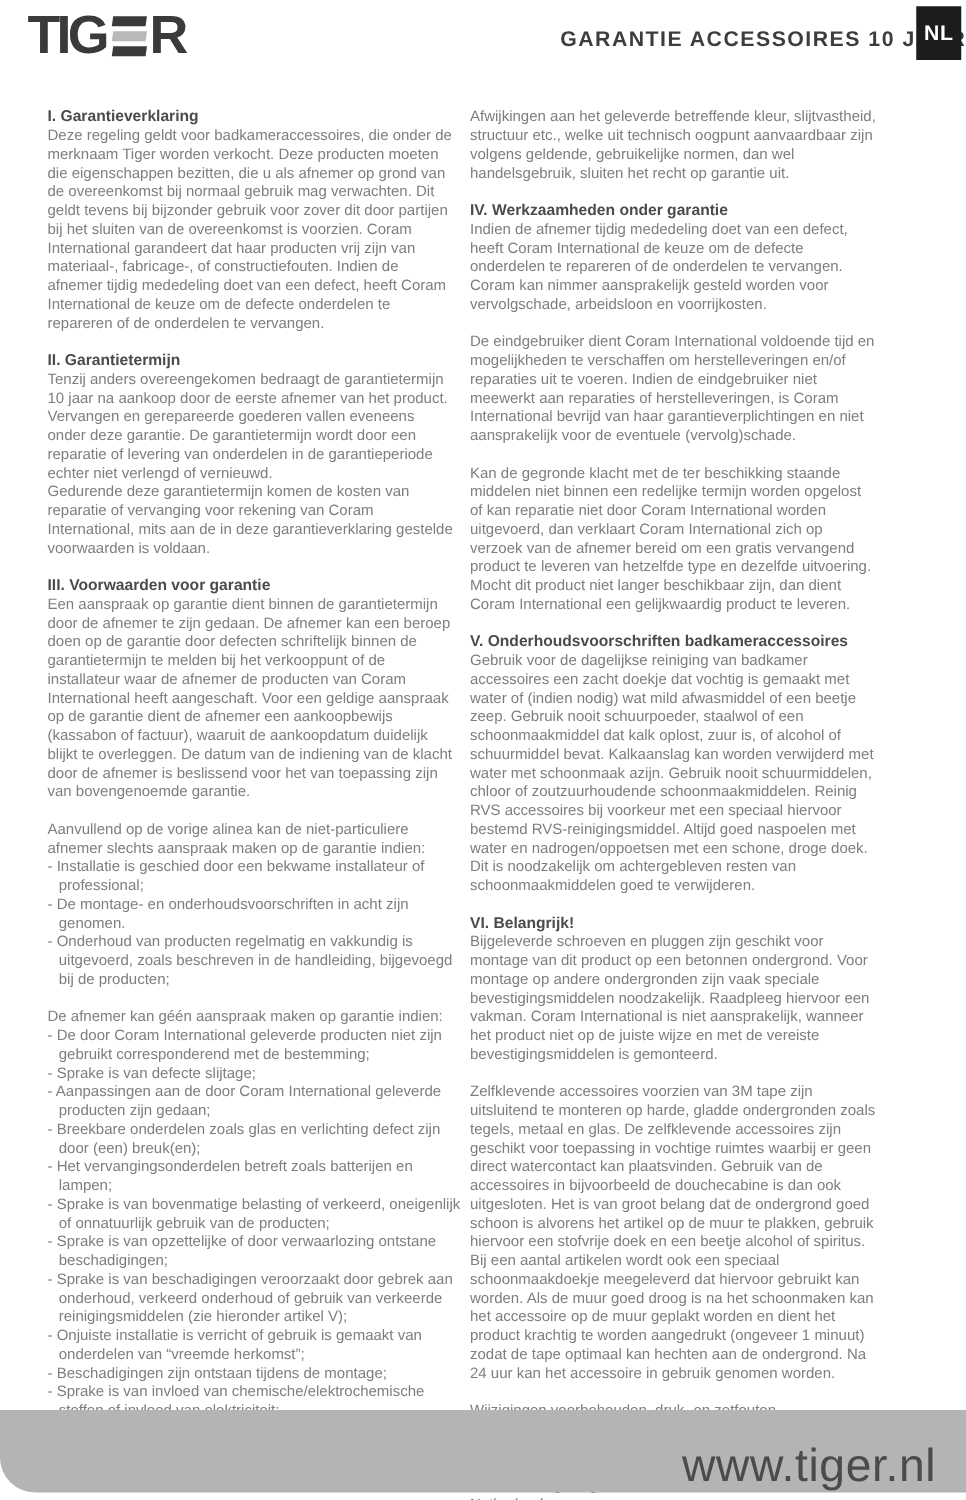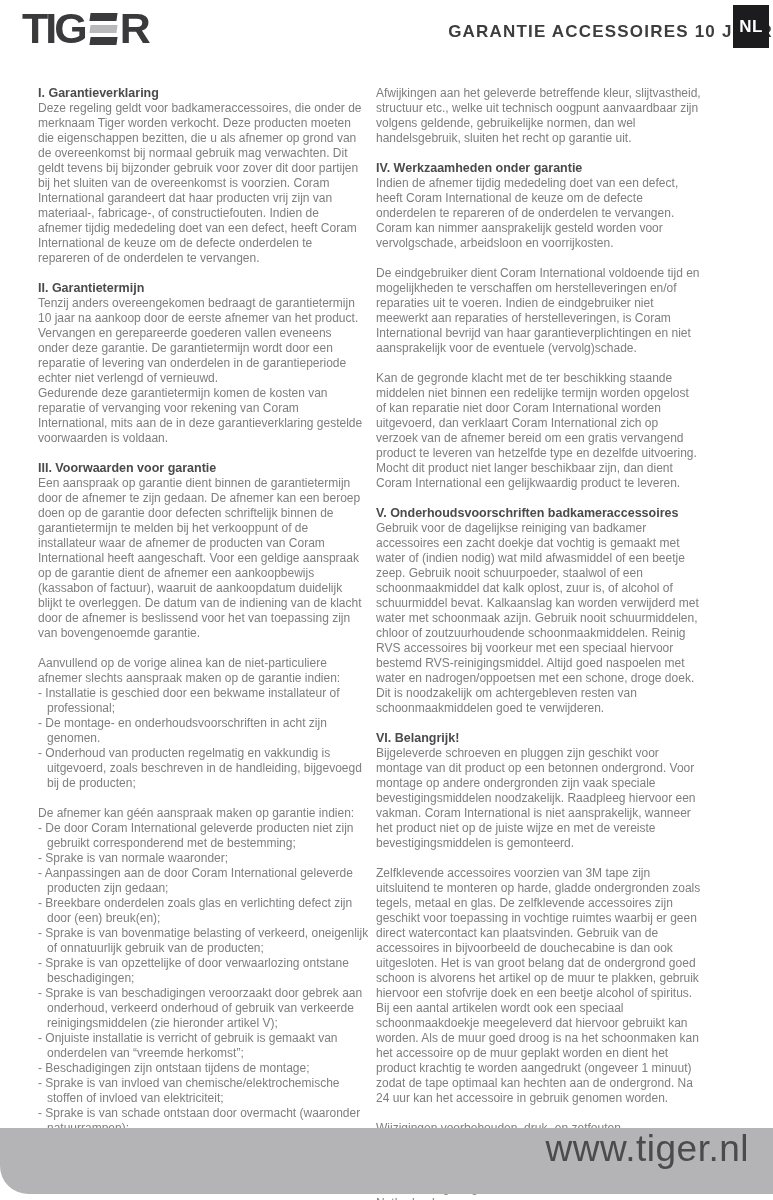--- a/index.html
+++ b/index.html
@@ -54,21 +54,21 @@
   .blk.para { margin: 0 12px 15px 0; white-space: pre-line; }
   .blk.para.tight { margin-bottom: 0; }
   .blk.bullets { margin: 0 0 15px 0; }
   .bullet { padding-left: 9px; text-indent: -9px; }
   .bullet::before { content: "- "; }
   
   .footer-bar {
     position: absolute; left: 0; right: 0; bottom: 6px; height: 66px;
     background: #b4b4b6;
     border-radius: 0 0 0 28px;
-    display: flex; align-items: flex-start; justify-content: flex-end;
+    display: flex; align-items: flex-end; justify-content: flex-end;
     padding-right: 24px;
   }
   .footer-url {
     font-size: 37px; font-weight: normal; color: #4b4b4e; letter-spacing: 0.5px;
   }
 </style>
 </head>
 <body>
 
 <div class="page">
@@ -99,23 +99,24 @@
         <div class="blk para">Een aanspraak op garantie dient binnen de garantietermijn door de afnemer te zijn gedaan. De afnemer kan een beroep doen op de garantie door defecten schriftelijk binnen de garantietermijn te melden bij het verkooppunt of de installateur waar de afnemer de producten van Coram International heeft aangeschaft. Voor een geldige aanspraak op de garantie dient de afnemer een aankoopbewijs (kassabon of factuur), waaruit de aankoopdatum duidelijk blijkt te overleggen. De datum van de indiening van de klacht door de afnemer is beslissend voor het van toepassing zijn van bovengenoemde garantie.</div>
         <div class="blk para tight">Aanvullend op de vorige alinea kan de niet-particuliere afnemer slechts aanspraak maken op de garantie indien:</div>
         <div class="blk bullets">
           <div class="bullet">Installatie is geschied door een bekwame installateur of professional;</div>
           <div class="bullet">De montage- en onderhoudsvoorschriften in acht zijn genomen.</div>
           <div class="bullet">Onderhoud van producten regelmatig en vakkundig is uitgevoerd, zoals beschreven in de handleiding, bijgevoegd bij de producten;</div>
         </div>
         <div class="blk para tight">De afnemer kan géén aanspraak maken op garantie indien:</div>
         <div class="blk bullets">
           <div class="bullet">De door Coram International geleverde producten niet zijn gebruikt corresponderend met de bestemming;</div>
-          <div class="bullet">Sprake is van normale waaronder;</div>
+          <div class="bullet">Sprake is van defecte slijtage;</div>
           <div class="bullet">Aanpassingen aan de door Coram International geleverde producten zijn gedaan;</div>
           <div class="bullet">Breekbare onderdelen zoals glas en verlichting defect zijn door (een) breuk(en);</div>
+          <div class="bullet">Het vervangingsonderdelen betreft zoals batterijen en lampen;</div>
           <div class="bullet">Sprake is van bovenmatige belasting of verkeerd, oneigenlijk of onnatuurlijk gebruik van de producten;</div>
           <div class="bullet">Sprake is van opzettelijke of door verwaarlozing ontstane beschadigingen;</div>
           <div class="bullet">Sprake is van beschadigingen veroorzaakt door gebrek aan onderhoud, verkeerd onderhoud of gebruik van verkeerde reinigingsmiddelen (zie hieronder artikel V);</div>
           <div class="bullet">Onjuiste installatie is verricht of gebruik is gemaakt van onderdelen van “vreemde herkomst”;</div>
           <div class="bullet">Beschadigingen zijn ontstaan tijdens de montage;</div>
           <div class="bullet">Sprake is van invloed van chemische/elektrochemische stoffen of invloed van elektriciteit;</div>
           <div class="bullet">Sprake is van schade ontstaan door overmacht (waaronder natuurrampen);</div>
           <div class="bullet">De afnemer zich niet als goed afnemer heeft gedragen.</div>
         </div>
       </div>

